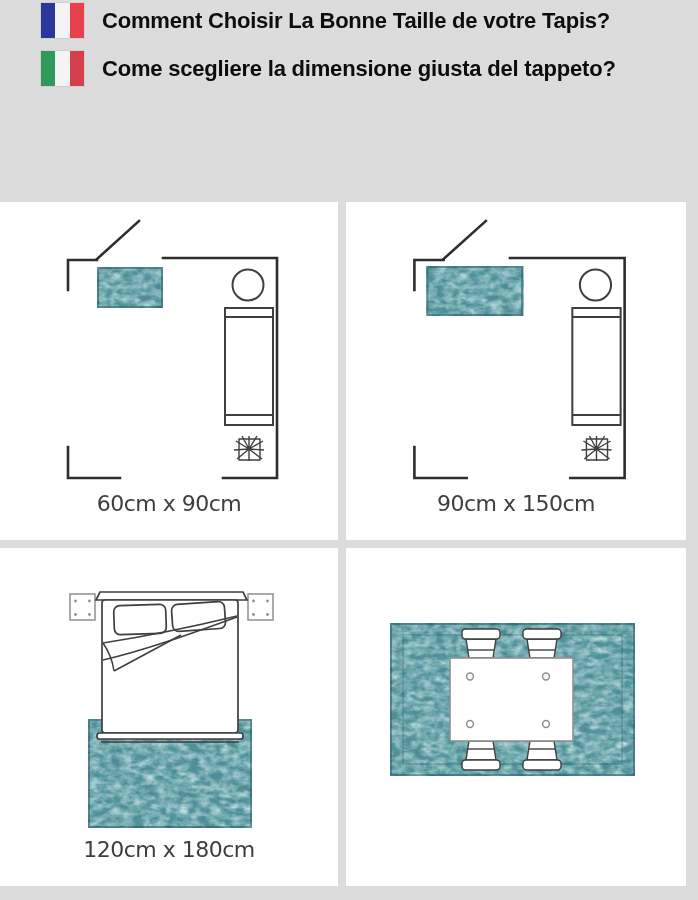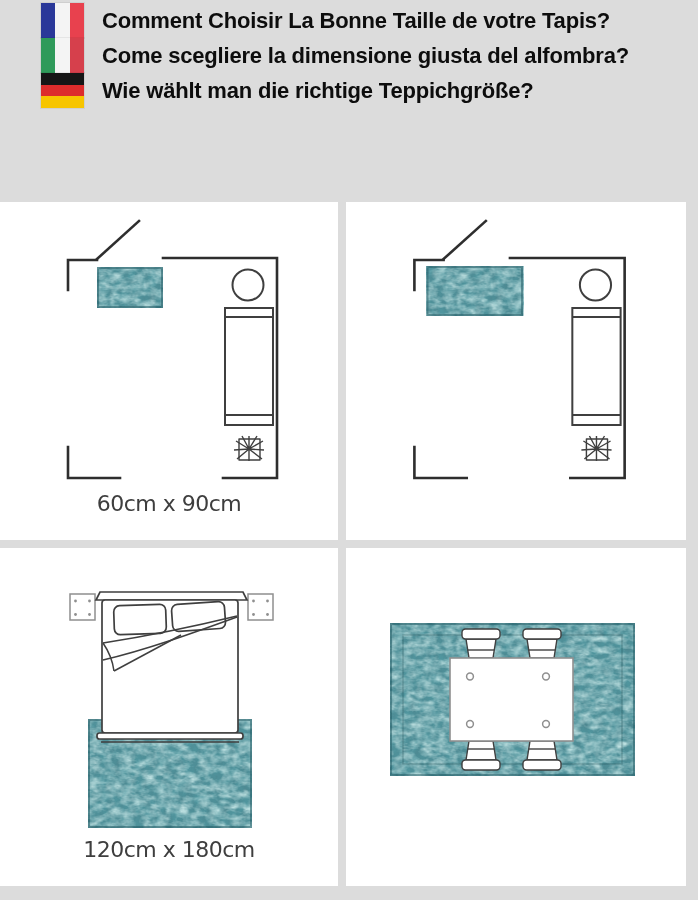--- a/index.html
+++ b/index.html
@@ -5,21 +5,21 @@
   html,body{margin:0;padding:0;}
   .page{
     width:698px;height:900px;position:relative;overflow:hidden;
     background:var(--page-bg,#dcdcdc);
     font-family:"Liberation Sans",sans-serif;
   }
   
   .header{
     height:202px;box-sizing:border-box;
     padding:3px 0 0 41px;
-    display:flex;flex-direction:column;
+    display:flex;flex-direction:column;gap:13px;
     background:var(--page-bg,#dcdcdc);
   }
   .lang-row{display:flex;align-items:center;height:35px;}
   .flag{
     width:43px;height:35px;flex:none;display:flex;position:relative;
     box-shadow:0 0 0 1px rgba(0,0,0,0.06);
   }
   .flag>div{flex:1;}
   .flag-emblem{
     position:absolute;left:20%;top:50%;width:8px;height:12px;
@@ -84,29 +84,21 @@
           <div style="background: rgb(232, 65, 78);"></div>
         </div>
       <div class="lang-text">Comment Choisir La Bonne Taille de votre Tapis?</div>
     </div>
     <div class="lang-row">
       <div class="flag" style="flex-direction: row;">
           <div style="background: rgb(47, 154, 90);"></div>
           <div style="background: rgb(244, 244, 244);"></div>
           <div style="background: rgb(214, 64, 76);"></div>
         </div>
-      <div class="lang-text">Come scegliere la dimensione giusta del alfombra?</div>
-    </div>
-    <div class="lang-row">
-      <div class="flag" style="flex-direction: column;">
-          <div style="background: rgb(22, 22, 22);"></div>
-          <div style="background: rgb(221, 44, 44);"></div>
-          <div style="background: rgb(247, 197, 0);"></div>
-        </div>
-      <div class="lang-text">Wie wählt man die richtige Teppichgröße?</div>
+      <div class="lang-text">Come scegliere la dimensione giusta del tappeto?</div>
     </div>
   </div>
 
   <div class="grid">
 
     <div class="panel">
       <svg viewBox="0 0 338 338" preserveAspectRatio="none">
         <g>
           <path class="wall" d="M68,88 V58 H97"></path>
           <path class="wall" d="M97,57 L139,19"></path>
@@ -149,20 +141,21 @@
         <circle class="furn" cx="248" cy="83" r="15.5"></circle>
         <g>
           <rect class="furn" x="225" y="106" width="48" height="117"></rect>
           <path class="furnline" d="M225,115 H273 M225,213 H273"></path>
         </g>
         <g>
           <rect class="thin" x="239" y="237" width="21" height="21"></rect>
           <path class="thin" d="M249,247 L236,239 M249,247 L263,239 M249,247 L237,257 M249,247 L262,257 M249,247 L249,234 M249,247 L249,259 M249,247 L234,248 M249,247 L264,248 M249,247 L242,234 M249,247 L257,234"></path>
         </g>
       </svg>
+      <div class="size-label">90cm x 150cm</div>
     </div>
 
     <div class="panel">
       <svg viewBox="0 0 338 338" preserveAspectRatio="none">
         <g>
           <rect class="lite" x="70" y="46" width="25" height="26"></rect>
           <circle class="litedot" cx="75.5" cy="53" r="1.4"></circle>
             <circle class="litedot" cx="89.5" cy="53" r="1.4"></circle>
           <circle class="litedot" cx="75.5" cy="66.5" r="1.4"></circle>
             <circle class="litedot" cx="89.5" cy="66.5" r="1.4"></circle>

